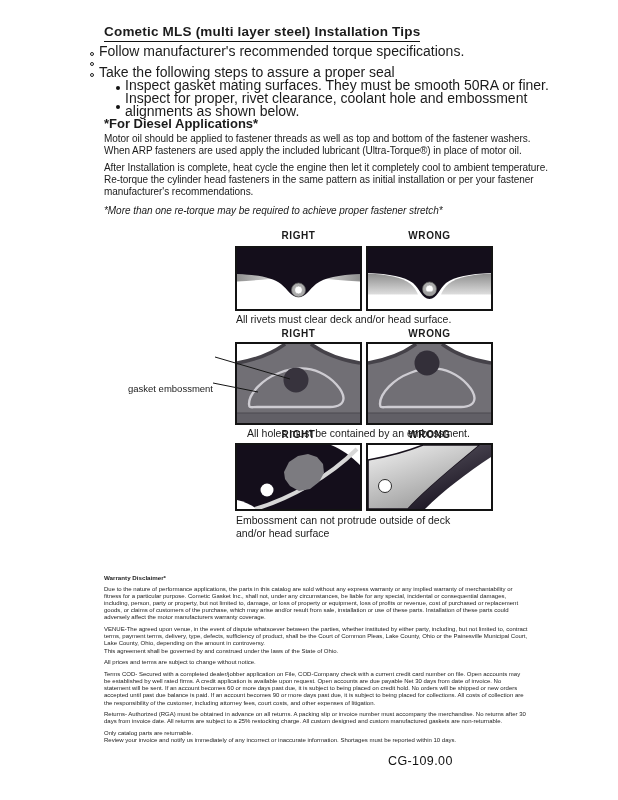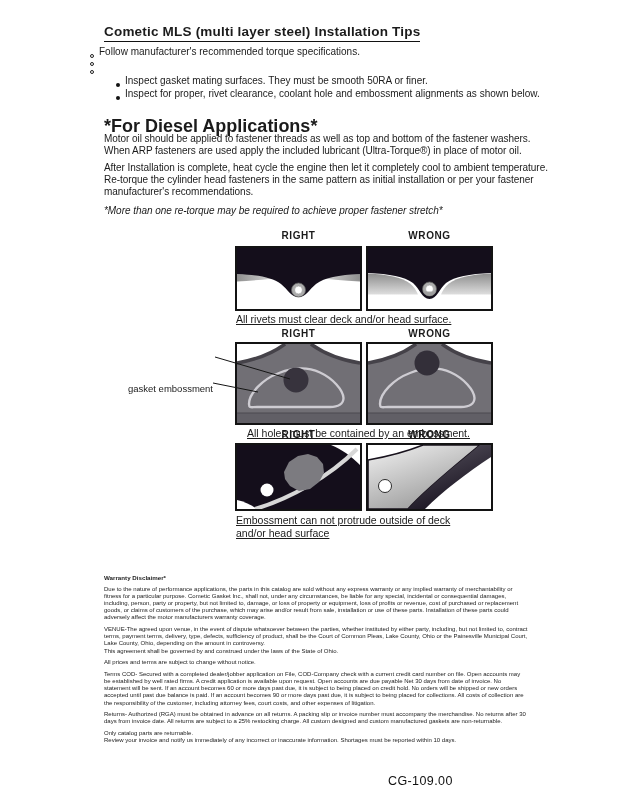--- a/index.html
+++ b/index.html
@@ -7,54 +7,55 @@
   .page {
     position:relative; width:618px; height:800px; background:#ffffff;
     font-family:"Liberation Sans", sans-serif; color:#1b1b1b; overflow:hidden;
   }
   .title {
     position:absolute; left:104px; top:24px;
     font-size:13.5px; font-weight:700; letter-spacing:.2px;
     border-bottom:1.7px solid #121212; padding-bottom:2px;
   }
   .bullets { position:absolute; left:90px; top:45px; width:470px; list-style:none; }
-  .bullets li { display:flex; align-items:flex-end; font-size:10px; line-height:13px; }
+  .bullets li { display:flex; align-items:center; font-size:14px; line-height:13px; }
   .marker-o { flex:none; width:4px; height:4px; border:1px solid #222; border-radius:50%; margin:4px 5px 0 0; }
   .marker-f { flex:none; width:4px; height:4px; background:#121212; border-radius:50%; margin:4px 5px 0 0; }
   .sub { padding-left:26px; }
-  .h2 { position:absolute; left:104px; top:116px; font-size:18px; font-weight:700; }
+  .h2 { position:absolute; left:104px; top:116px; font-size:13px; font-weight:700; }
   .para { position:absolute; left:104px; width:448px; font-size:10px; line-height:11.9px; letter-spacing:-0.05px; }
   .dlabel { position:absolute; width:127px; text-align:center; font-size:10px; font-weight:700; letter-spacing:.6px; }
   .panel { position:absolute; width:127px; border:2px solid #131313; background:#fff; line-height:0; }
-  .caption { position:absolute; font-size:10.5px; line-height:13px;text-decoration:underline; }
+  .caption { position:absolute; font-size:10.5px; line-height:13px; }
   .sidelabel { position:absolute; left:63px; width:150px; text-align:right; font-size:9.5px; line-height:11px; }
   .leader-svg { position:absolute; left:0; top:330px; pointer-events:none; }
   .fineprint { position:absolute; left:104px; top:574px; width:424px; font-size:6px; line-height:7.2px; color:#232323; }
   .fineprint p { margin-bottom:4.4px; }
   .fp-head { font-weight:700; margin-bottom:5.6px; font-size:6.2px; }
   .blockline { display:block; }
-  .footer-code { position:absolute; left:388px; top:754px; font-size:12.5px; letter-spacing:.4px; color:#111;margin-top:20px; }
+  .footer-code { position:absolute; left:388px; top:754px; font-size:12.5px; letter-spacing:.4px; color:#111; }
 </style>
 </head>
 <body>
 
 <div class="page">
 
   <div class="title">Cometic MLS (multi layer steel) Installation Tips</div>
 
   <ul class="bullets">
     <li>
       <span class="marker-o"></span>
       <span>Follow manufacturer's recommended torque specifications.</span>
     </li>
     <li>
       <span class="marker-o"></span>
     </li>
     <li>
       <span class="marker-o"></span>
+      <span>Take the following steps to assure a proper seal</span>
     </li>
     <li class="sub">
       <span class="marker-f"></span>
       <span>Inspect gasket mating surfaces.  They must be smooth 50RA or finer.</span>
     </li>
     <li class="sub">
       <span class="marker-f"></span>
       <span>Inspect for proper, rivet clearance, coolant hole and embossment alignments as shown below.</span>
     </li>
   </ul>

